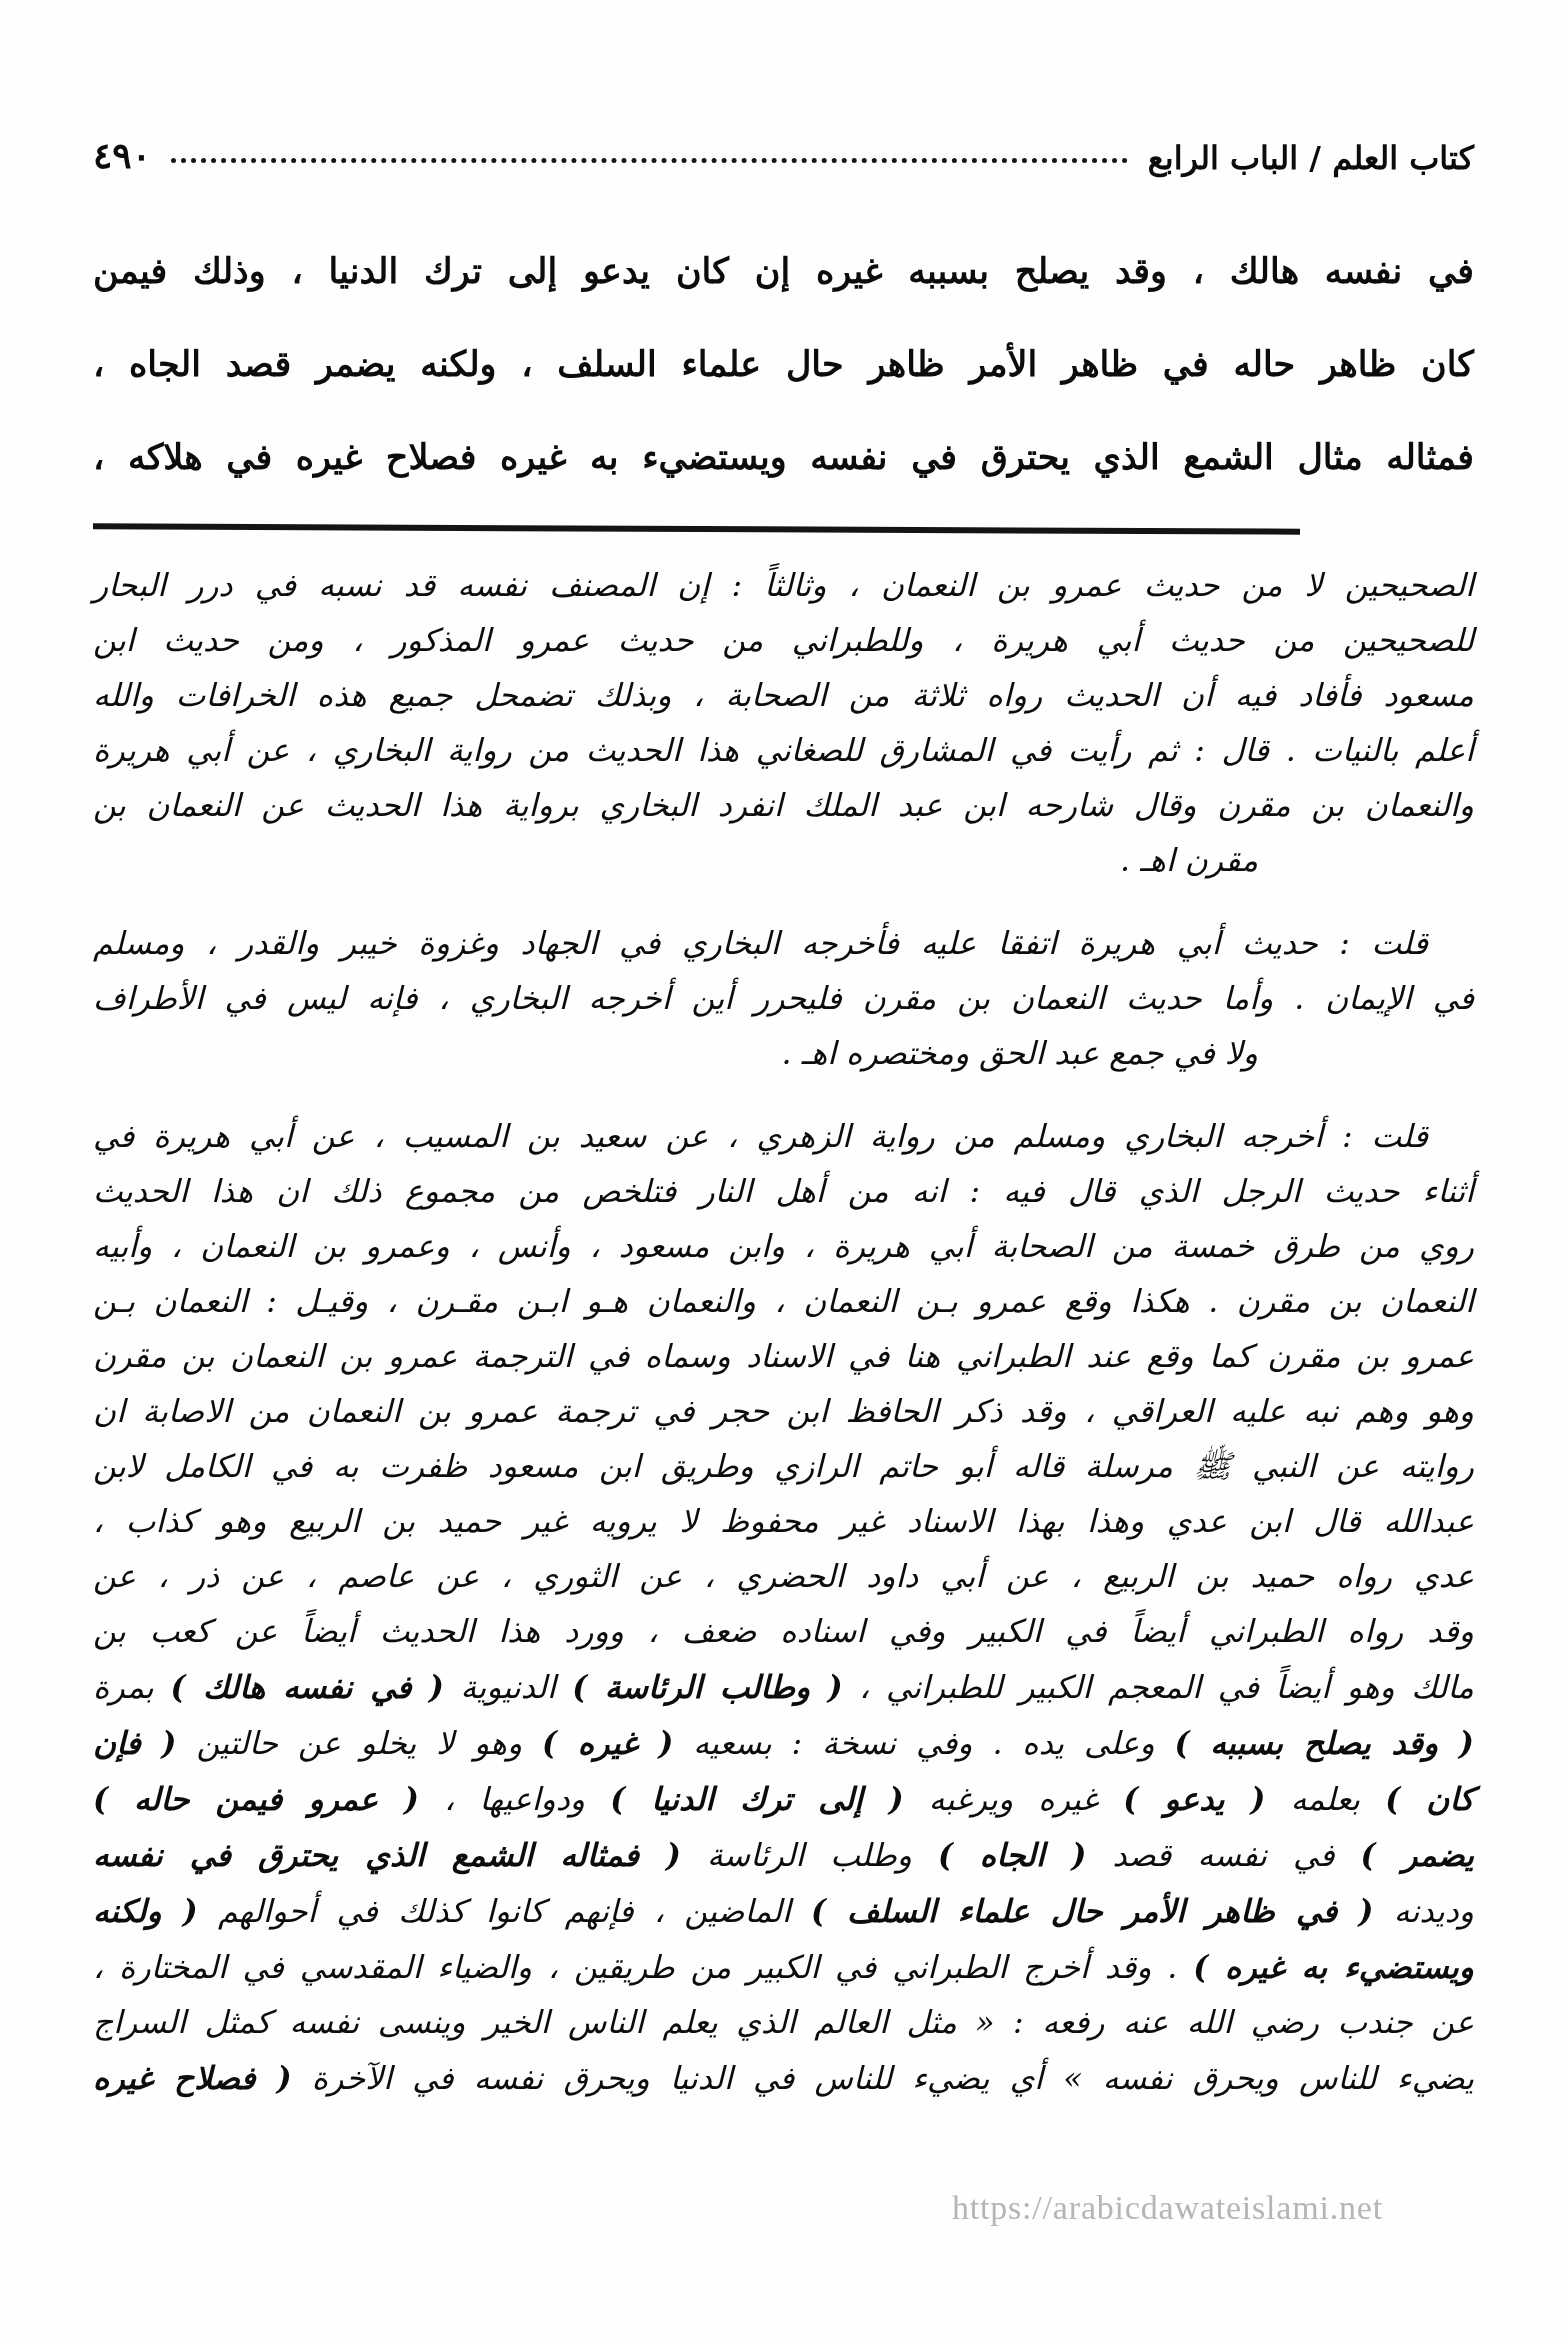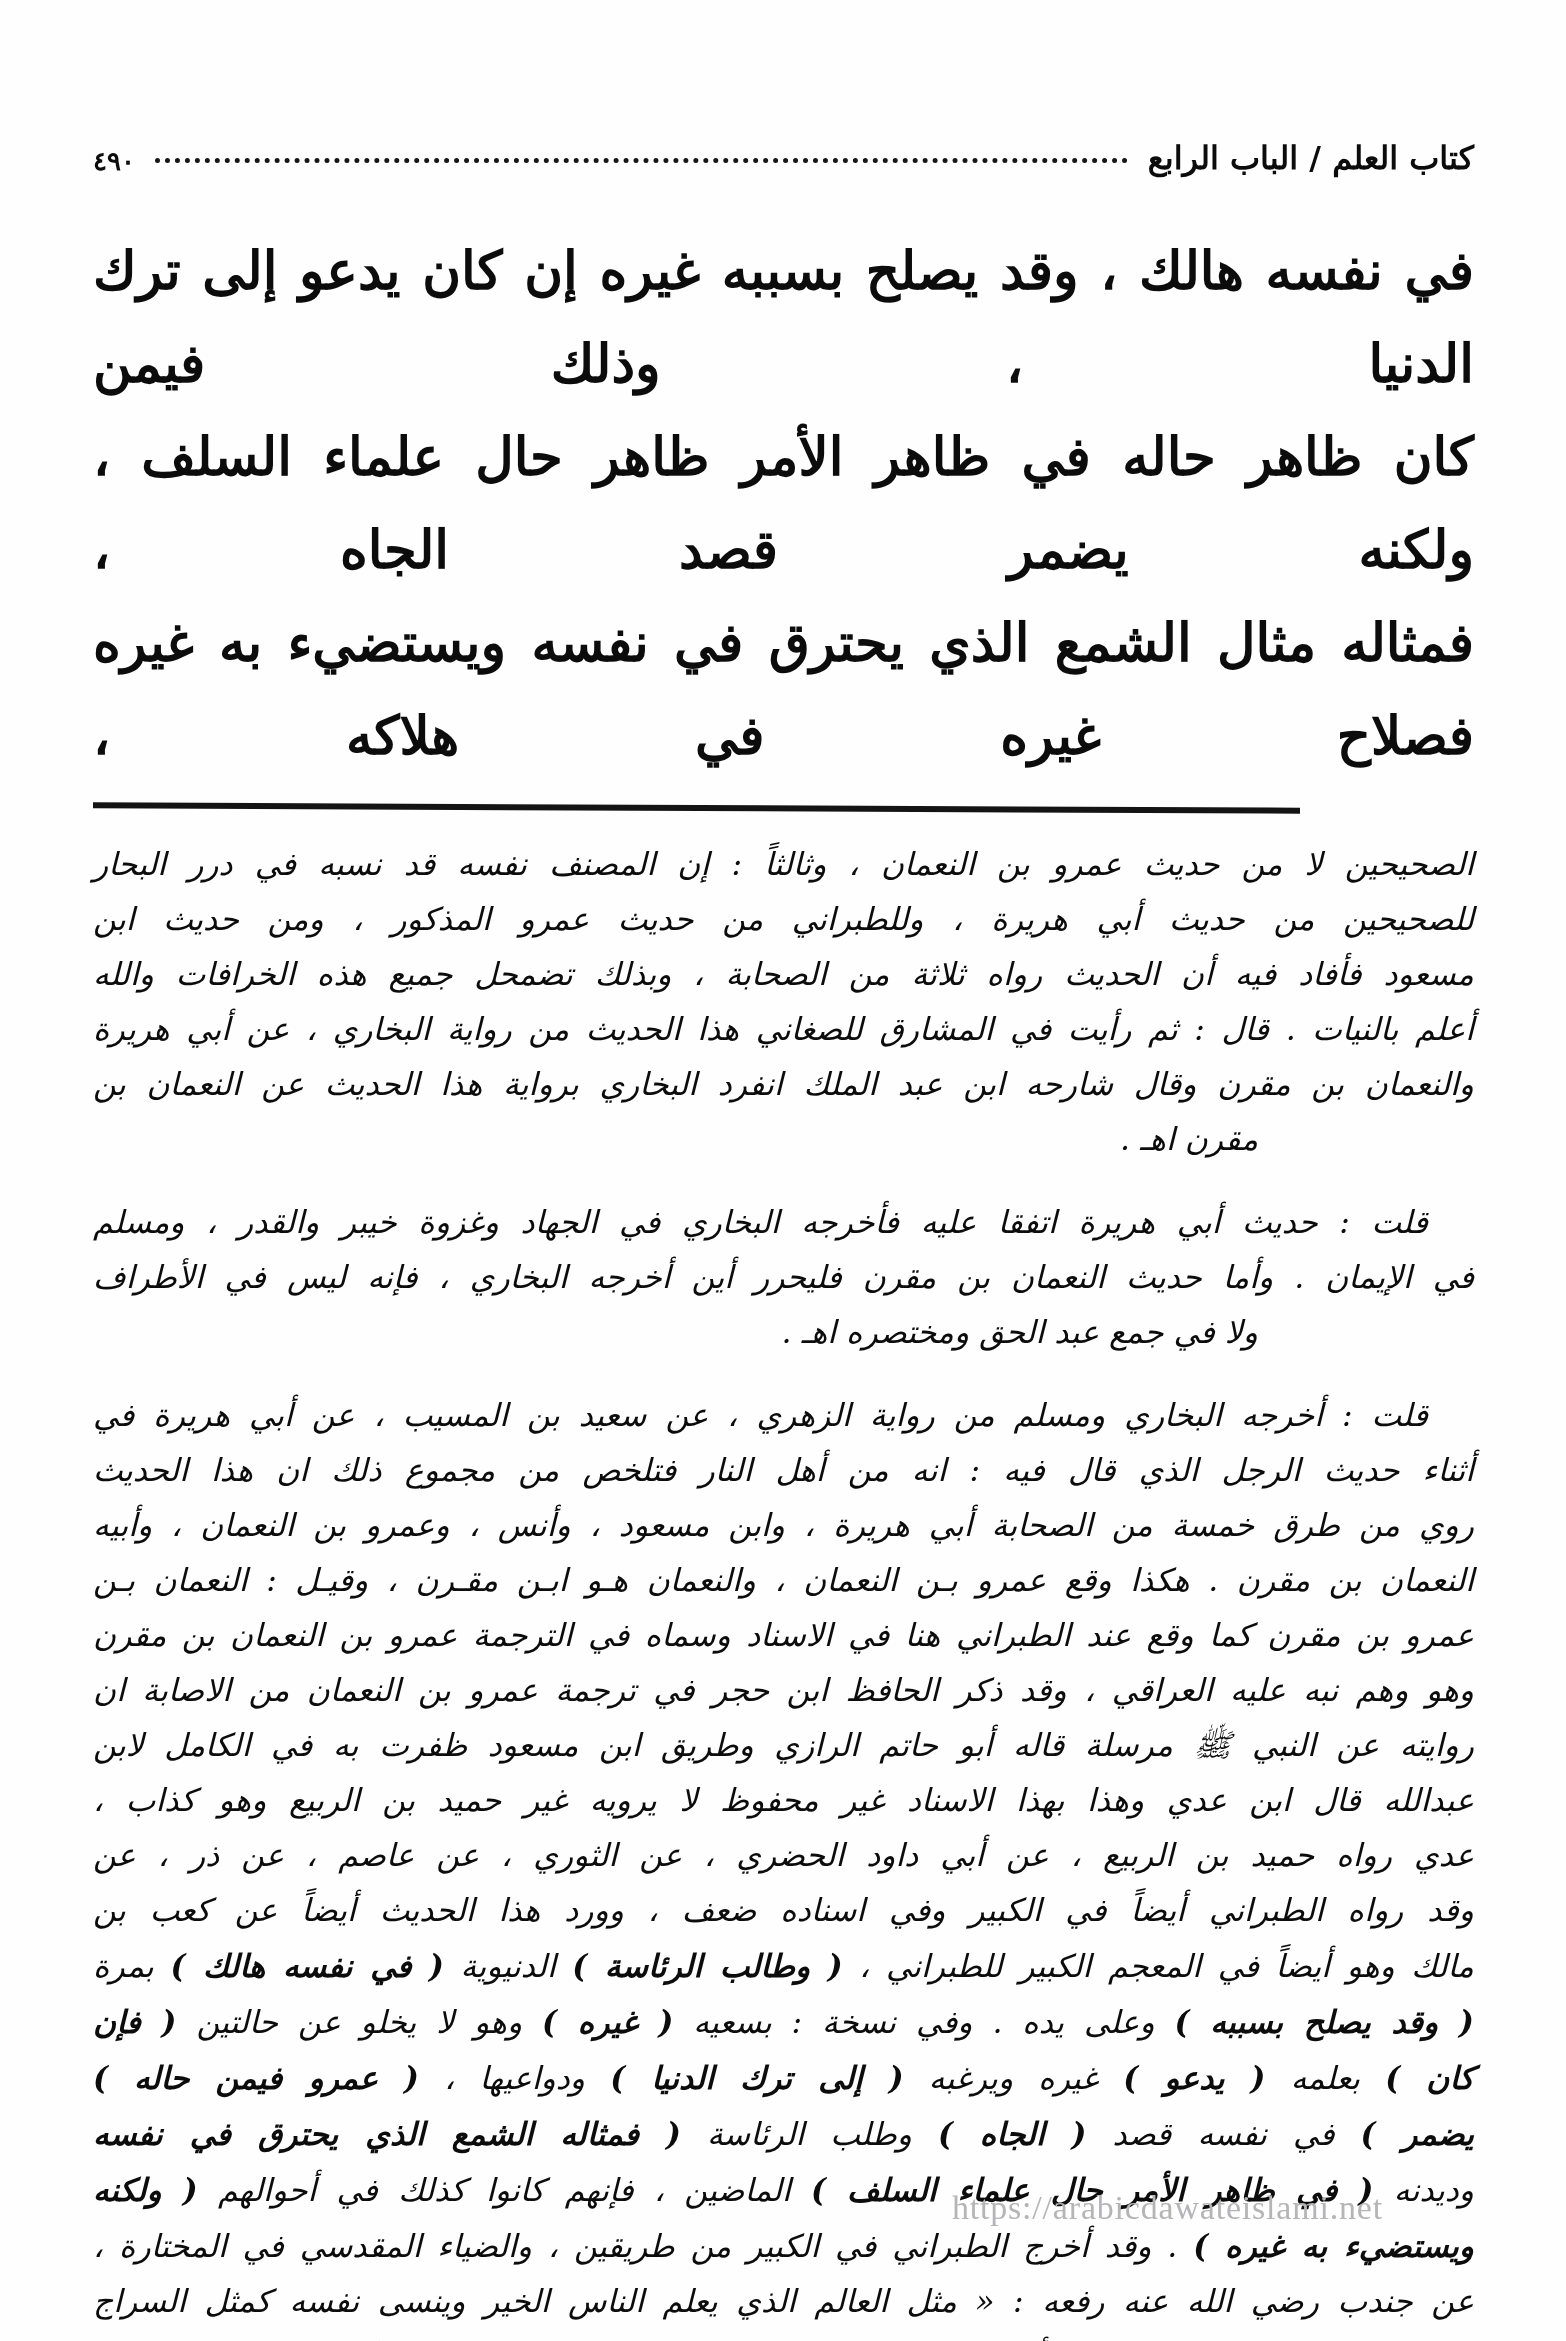--- a/index.html
+++ b/index.html
@@ -27,29 +27,29 @@
     white-space: nowrap;
     line-height: 1.1;
   }
   .leader {
     flex: 1;
     border-bottom: 5px dotted #161616;
     margin: 0 20px 13.3px 20px;
     height: 0.8px;
   }
   .page-num {
-    font-size: 26px;
+    font-size: 36px;
     font-weight: bold;
     white-space: nowrap;
     line-height: 1.1;
   }
   
   .main-text {
     margin-top: 48px;
-    font-size: 53px;
+    font-size: 35px;
     font-weight: bold;
     line-height: 93px;
   }
   .main-line {
     text-align: justify;
     text-align-last: justify;
   }
   
   .separator {
     width: 1207px;

